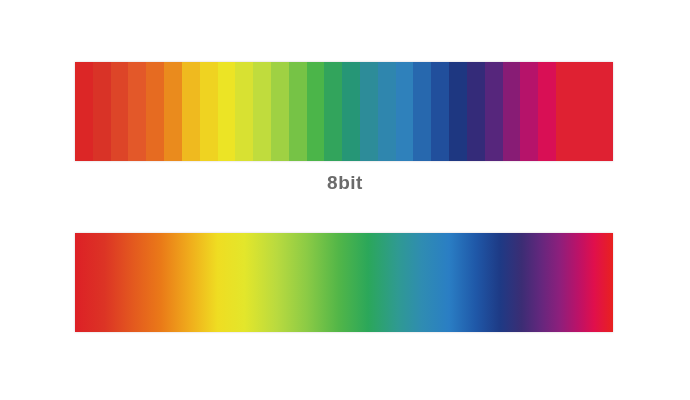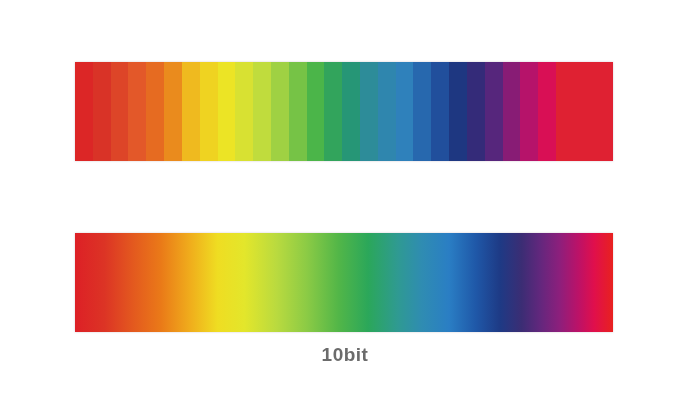--- a/index.html
+++ b/index.html
@@ -100,19 +100,19 @@
         <div class="band" style="background: rgb(33, 79, 156);"></div>
         <div class="band" style="background: rgb(30, 55, 129);"></div>
         <div class="band" style="background: rgb(52, 43, 121);"></div>
         <div class="band" style="background: rgb(86, 38, 124);"></div>
         <div class="band" style="background: rgb(136, 28, 117);"></div>
         <div class="band" style="background: rgb(182, 19, 106);"></div>
         <div class="band" style="background: rgb(217, 15, 85);"></div>
         <div class="band wide" style="background: rgb(223, 33, 50);"></div>
       </div>
   </div>
+  <div class="caption" id="caption-8bit">8bit</div>
 
   <div class="bar-block" id="block-10bit">
     <div class="bar bar-smooth" id="bar-10bit" style="background: linear-gradient(to right, rgb(221, 32, 38) 0%, rgb(220, 52, 37) 5.5%, rgb(227, 87, 31) 10.5%, rgb(234, 122, 24) 16%, rgb(240, 174, 28) 21.5%, rgb(239, 221, 34) 26.5%, rgb(227, 230, 43) 31.5%, rgb(185, 218, 63) 37.5%, rgb(140, 203, 69) 43%, rgb(82, 182, 72) 49%, rgb(43, 167, 90) 54.5%, rgb(47, 154, 146) 60%, rgb(47, 140, 178) 64.5%, rgb(42, 126, 196) 69.5%, rgb(31, 88, 168) 74.5%, rgb(30, 58, 133) 79%, rgb(59, 45, 116) 83%, rgb(99, 39, 125) 86.5%, rgb(140, 31, 124) 90%, rgb(187, 18, 104) 93.5%, rgb(224, 15, 76) 96.5%, rgb(232, 33, 31) 100%);"></div>
   </div>
-  <div class="caption" id="caption-10bit">10bit</div>
 
 </div>
 
 </body></html>

